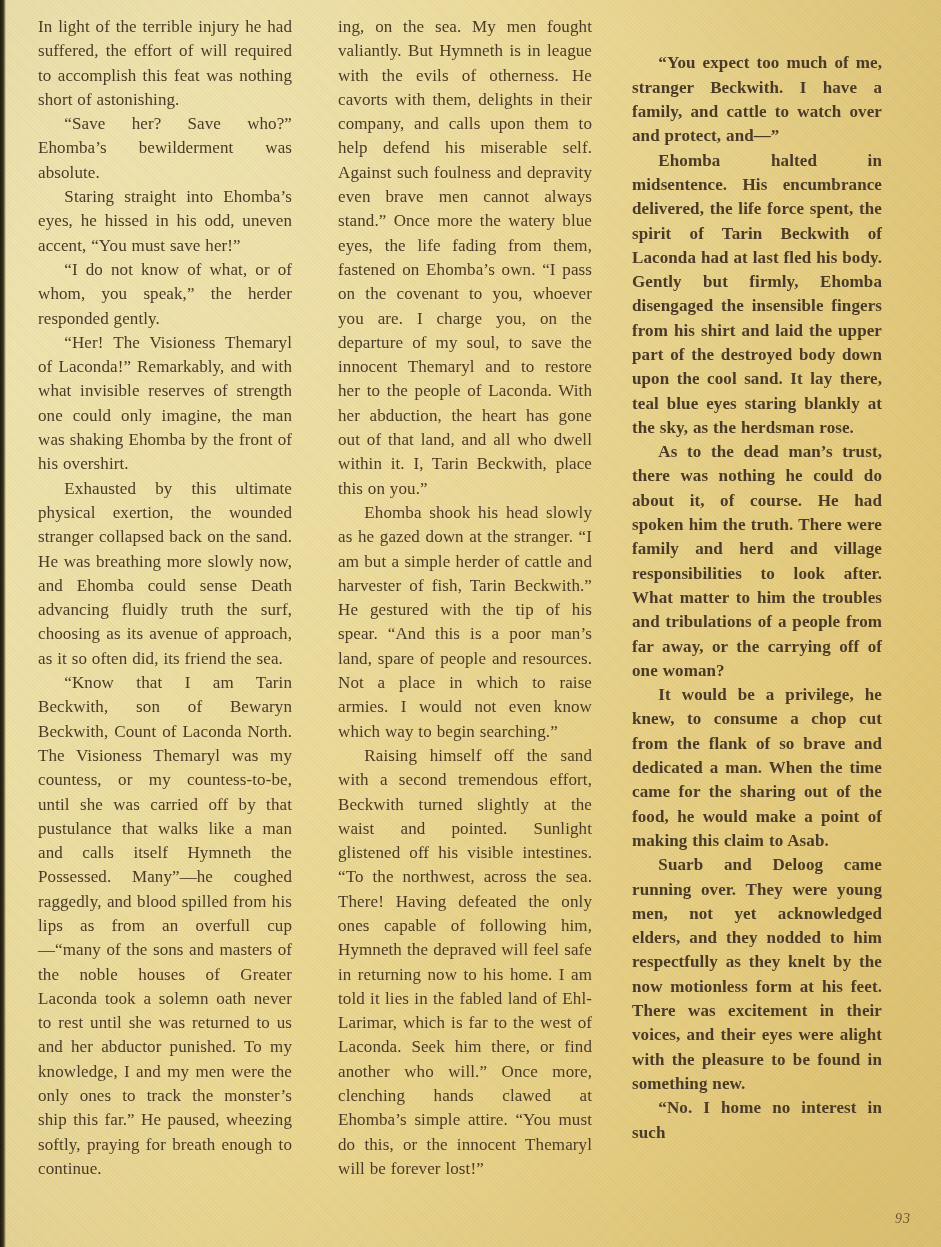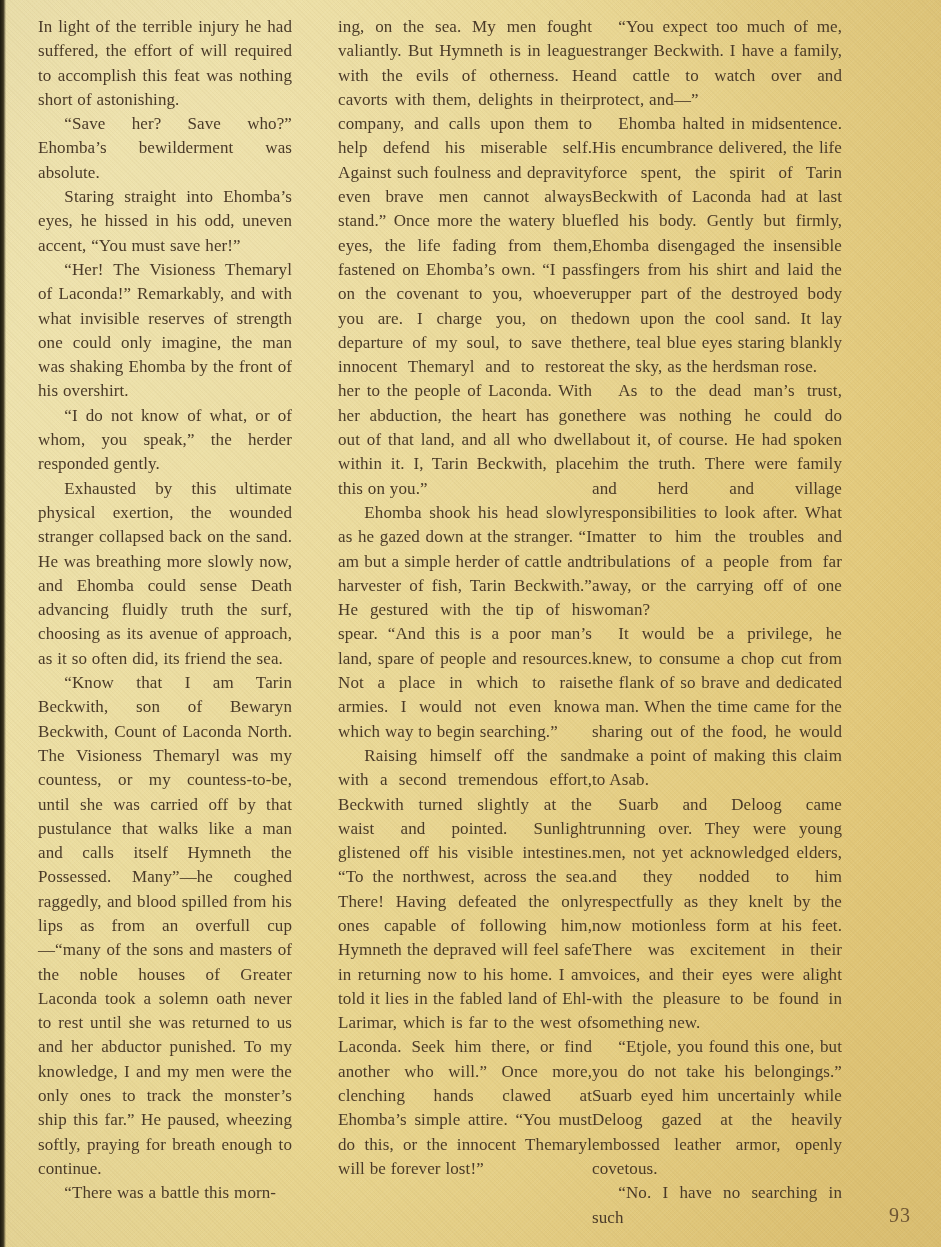--- a/index.html
+++ b/index.html
@@ -30,67 +30,66 @@
   .page::after{
     content:"";position:absolute;inset:0;pointer-events:none;
     background:radial-gradient(ellipse at 45% 45%, rgba(0,0,0,0) 60%, rgba(140,100,35,0.10) 100%);
   }
   .scan-edge{
     position:absolute;left:0;top:0;bottom:0;width:6px;z-index:3;
     background:linear-gradient(90deg, var(--edge) 0%, #3c3520 55%, rgba(60,53,32,0) 100%);
   }
   .columns{
     position:absolute;left:38px;top:15px;z-index:2;
-    display:flex;align-items:flex-start;
+    display:flex;align-items:center;
   }
   .column{width:254px;}
   .column.c2{margin-left:46px;}
-  .column.c3{width:250px;}
+  .column.c3{margin-left:40px;width:250px;font-weight:bold;}
   .column p.para{
     margin:0;
     font-size:17px;line-height:24.3px;
     color:var(--ink);
     text-align:justify;
     letter-spacing:0.1px;
     word-spacing:0.5px;
   }
   .column p.para.indent{text-indent:1.55em;}
   .page-number{
     position:absolute;right:30px;bottom:20px;z-index:2;
     font-family:"Liberation Serif", serif;
-    font-size:20px;
+    font-style:italic;
+    font-size:14px;
     color:var(--page-num-ink);
     letter-spacing:1px;
   }
 </style>
 </head>
 <body>
 
 <div class="page">
   <div class="scan-edge"></div>
   <div class="columns">
     <div class="column c1">
         <p class="para">In light of the terrible injury he had suffered, the effort of will required to accomplish this feat was nothing short of astonishing.</p>
         <p class="para indent">“Save her? Save who?” Ehomba’s bewilderment was absolute.</p>
         <p class="para indent">Staring straight into Ehomba’s eyes, he hissed in his odd, uneven accent, “You must save her!”</p>
+        <p class="para indent">“I do not know of what, or of whom, you speak,” the herder responded gently.</p>
         <p class="para indent">“Her! The Visioness Themaryl of Laconda!” Remarkably, and with what invisible reserves of strength one could only imagine, the man was shaking Ehomba by the front of his overshirt.</p>
-        <p class="para indent">“I do not know of what, or of whom, you speak,” the herder responded gently.</p>
         <p class="para indent">Exhausted by this ultimate physical exertion, the wounded stranger collapsed back on the sand. He was breathing more slowly now, and Ehomba could sense Death advancing fluidly truth the surf, choosing as its avenue of approach, as it so often did, its friend the sea.</p>
         <p class="para indent">“Know that I am Tarin Beckwith, son of Bewaryn Beckwith, Count of Laconda North. The Visioness Themaryl was my countess, or my countess-to-be, until she was carried off by that pustulance that walks like a man and calls itself Hymneth the Possessed. Many”—he coughed raggedly, and blood spilled from his lips as from an overfull cup—“many of the sons and masters of the noble houses of Greater Laconda took a solemn oath never to rest until she was returned to us and her abductor punished. To my knowledge, I and my men were the only ones to track the monster’s ship this far.” He paused, wheezing softly, praying for breath enough to continue.</p>
-        <p class="para indent">“There was a battle this morn-</p>
       </div>
     <div class="column c2">
         <p class="para">ing, on the sea. My men fought valiantly. But Hymneth is in league with the evils of otherness. He cavorts with them, delights in their company, and calls upon them to help defend his miserable self. Against such foulness and depravity even brave men cannot always stand.” Once more the watery blue eyes, the life fading from them, fastened on Ehomba’s own. “I pass on the covenant to you, whoever you are. I charge you, on the departure of my soul, to save the innocent Themaryl and to restore her to the people of Laconda. With her abduction, the heart has gone out of that land, and all who dwell within it. I, Tarin Beckwith, place this on you.”</p>
         <p class="para indent">Ehomba shook his head slowly as he gazed down at the stranger. “I am but a simple herder of cattle and harvester of fish, Tarin Beckwith.” He gestured with the tip of his spear. “And this is a poor man’s land, spare of people and resources. Not a place in which to raise armies. I would not even know which way to begin searching.”</p>
         <p class="para indent">Raising himself off the sand with a second tremendous effort, Beckwith turned slightly at the waist and pointed. Sunlight glistened off his visible intestines. “To the northwest, across the sea. There! Having defeated the only ones capable of following him, Hymneth the depraved will feel safe in returning now to his home. I am told it lies in the fabled land of Ehl-Larimar, which is far to the west of Laconda. Seek him there, or find another who will.” Once more, clenching hands clawed at Ehomba’s simple attire. “You must do this, or the innocent Themaryl will be forever lost!”</p>
       </div>
     <div class="column c3">
         <p class="para indent">“You expect too much of me, stranger Beckwith. I have a family, and cattle to watch over and protect, and—”</p>
         <p class="para indent">Ehomba halted in midsentence. His encumbrance delivered, the life force spent, the spirit of Tarin Beckwith of Laconda had at last fled his body. Gently but firmly, Ehomba disengaged the insensible fingers from his shirt and laid the upper part of the destroyed body down upon the cool sand. It lay there, teal blue eyes staring blankly at the sky, as the herdsman rose.</p>
         <p class="para indent">As to the dead man’s trust, there was nothing he could do about it, of course. He had spoken him the truth. There were family and herd and village responsibilities to look after. What matter to him the troubles and tribulations of a people from far away, or the carrying off of one woman?</p>
         <p class="para indent">It would be a privilege, he knew, to consume a chop cut from the flank of so brave and dedicated a man. When the time came for the sharing out of the food, he would make a point of making this claim to Asab.</p>
         <p class="para indent">Suarb and Deloog came running over. They were young men, not yet acknowledged elders, and they nodded to him respectfully as they knelt by the now motionless form at his feet. There was excitement in their voices, and their eyes were alight with the pleasure to be found in something new.</p>
-        <p class="para indent">“Etjole, you found this one, but you do not take his belongings.” Suarb eyed him uncertainly while Deloog gazed at the heavily embossed leather armor, openly covetous.</p>
-        <p class="para indent">“No. I have no searching in such</p>
+        <p class="para indent">“No. I home no interest in such</p>
       </div>
   </div>
   <div class="page-number">93</div>
 </div>
 
 </body></html>

